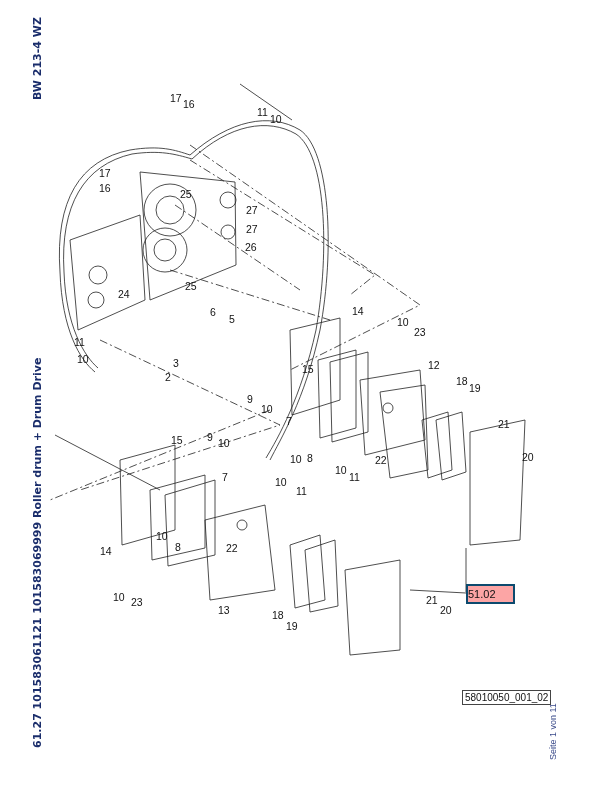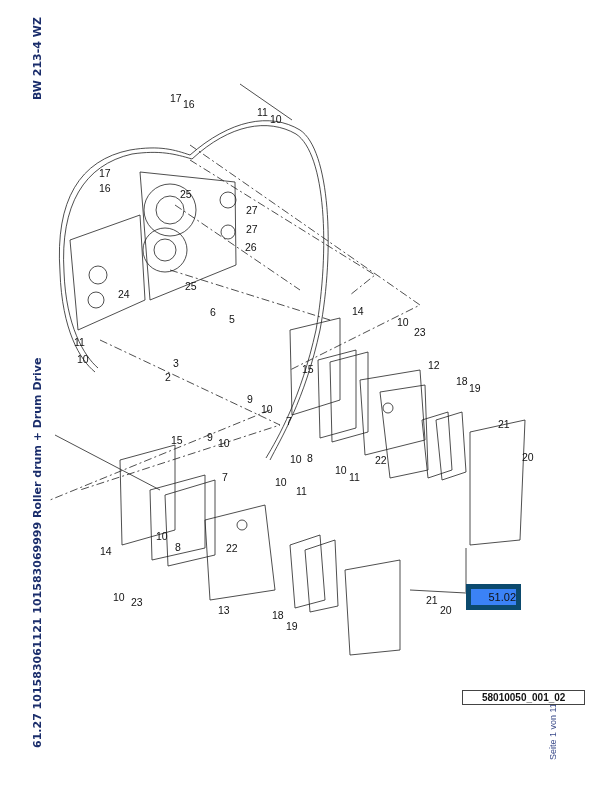--- a/index.html
+++ b/index.html
@@ -3,22 +3,22 @@
 <meta charset="utf-8">
 <style>
   html, body { margin:0; padding:0; background:#ffffff; }
   body { width:606px; height:789px; position:relative; overflow:hidden; font-family:"Liberation Sans", sans-serif; }
   .vtext { position:absolute; white-space:nowrap; transform-origin:left top; transform:rotate(-90deg); }
   #model-title { left:31px; top:100px; font-weight:bold; font-size:11px; color:#1a2d6b; font-family:"DejaVu Sans", sans-serif; }
   #section-title { left:31px; top:748px; font-weight:bold; font-size:11px; color:#1a2d6b; font-family:"DejaVu Sans", sans-serif; }
   #page-indicator { left:548px; top:760px; font-size:9px; color:#3a4a8a; }
   #drawing { position:absolute; left:0; top:0; }
   .callout { font-family:"Liberation Sans", sans-serif; font-size:10.5px; fill:#111; }
-  .ref-box { position:absolute; left:466px; top:584px; width:45px; height:16px; border:5px solid #0c4a6e; font-size:11px; text-align:right; line-height:16px; color:#111; background:#3b82f6; }
-  .img-id { position:absolute; left:462px; top:690px; border:1px solid #444; font-size:10px; padding:0 19px; line-height:13px; color:#111; background:#fff;font-weight:bold; }
+  .ref-box { position:absolute; left:466px; top:584px; width:45px; height:16px; border:2px solid #0c4a6e; font-size:11px; text-align:left; line-height:16px; color:#111; background:#fca5a5; }
+  .img-id { position:absolute; left:462px; top:690px; border:1px solid #444; font-size:10px; padding:0 2px; line-height:13px; color:#111; background:#fff; }
 </style>
 </head>
 <body>
 
 <div class="vtext" id="model-title">BW 213-4 WZ</div>
 <div class="vtext" id="section-title">61.27 101583061121 101583069999 Roller drum + Drum Drive</div>
 <div class="vtext" id="page-indicator">Seite 1 von 11</div>
 
 <svg id="drawing" width="606" height="789" viewBox="0 0 606 789" fill="none" stroke="#222" stroke-width="0.8">
 

